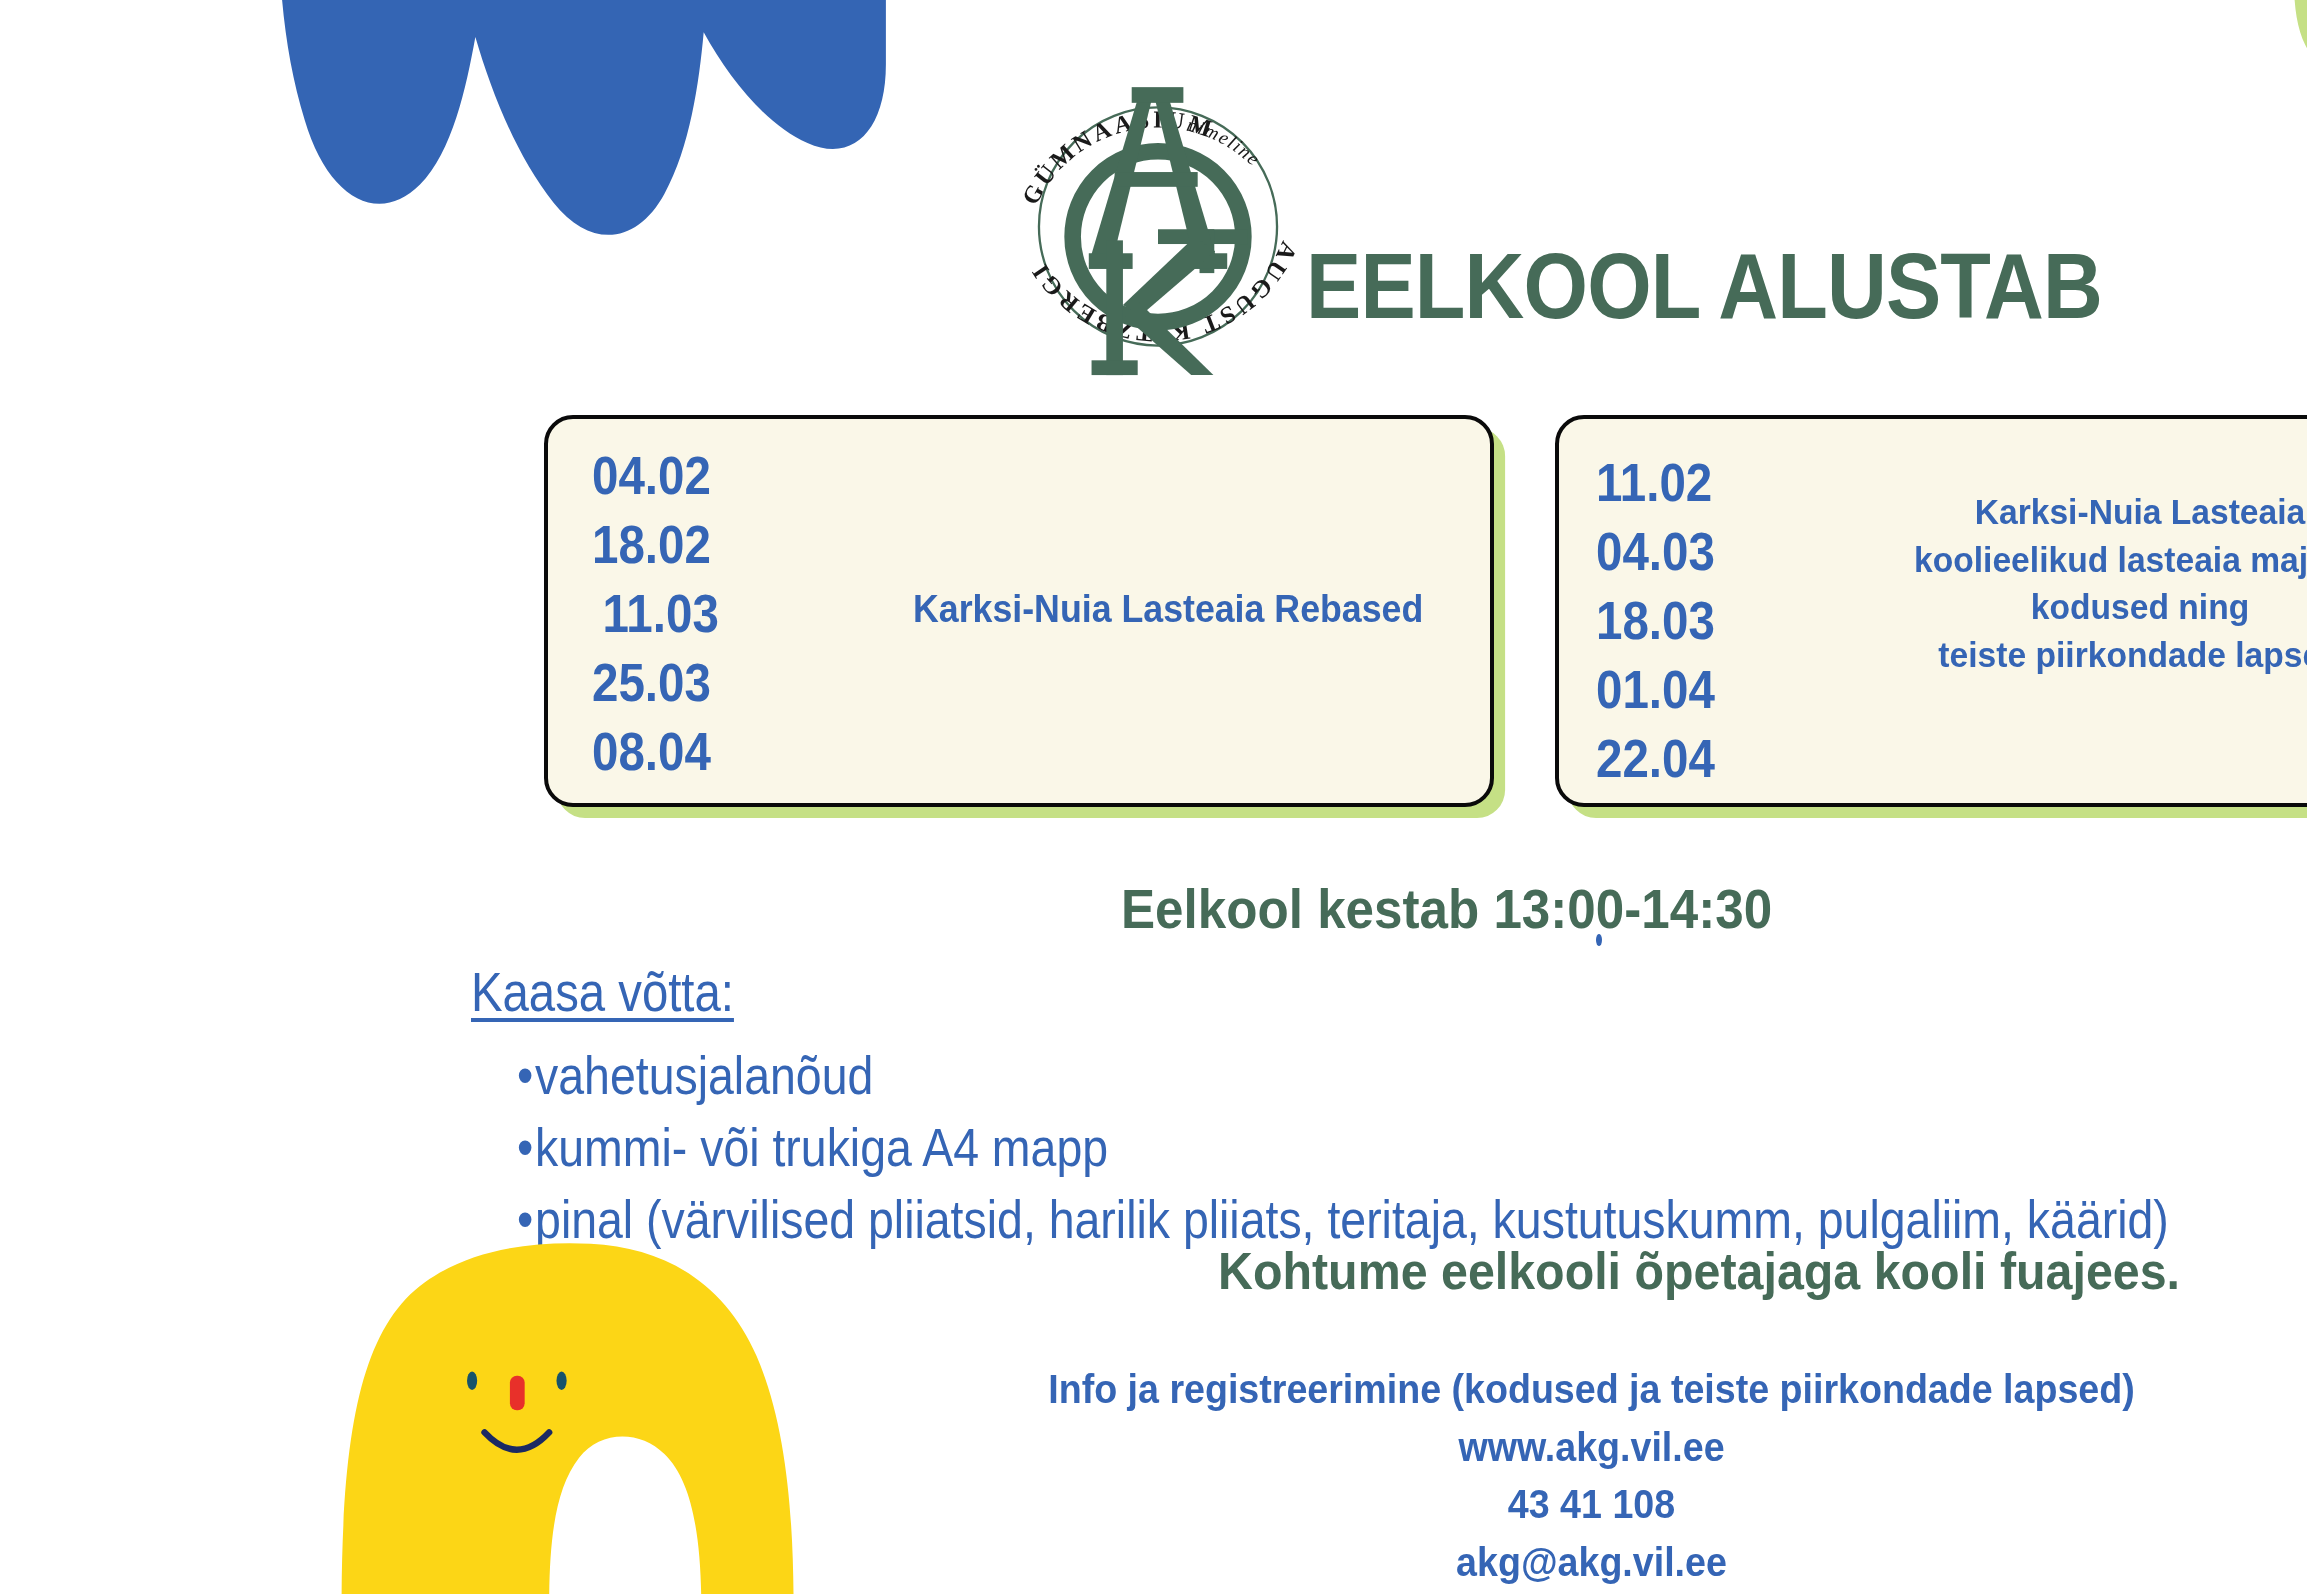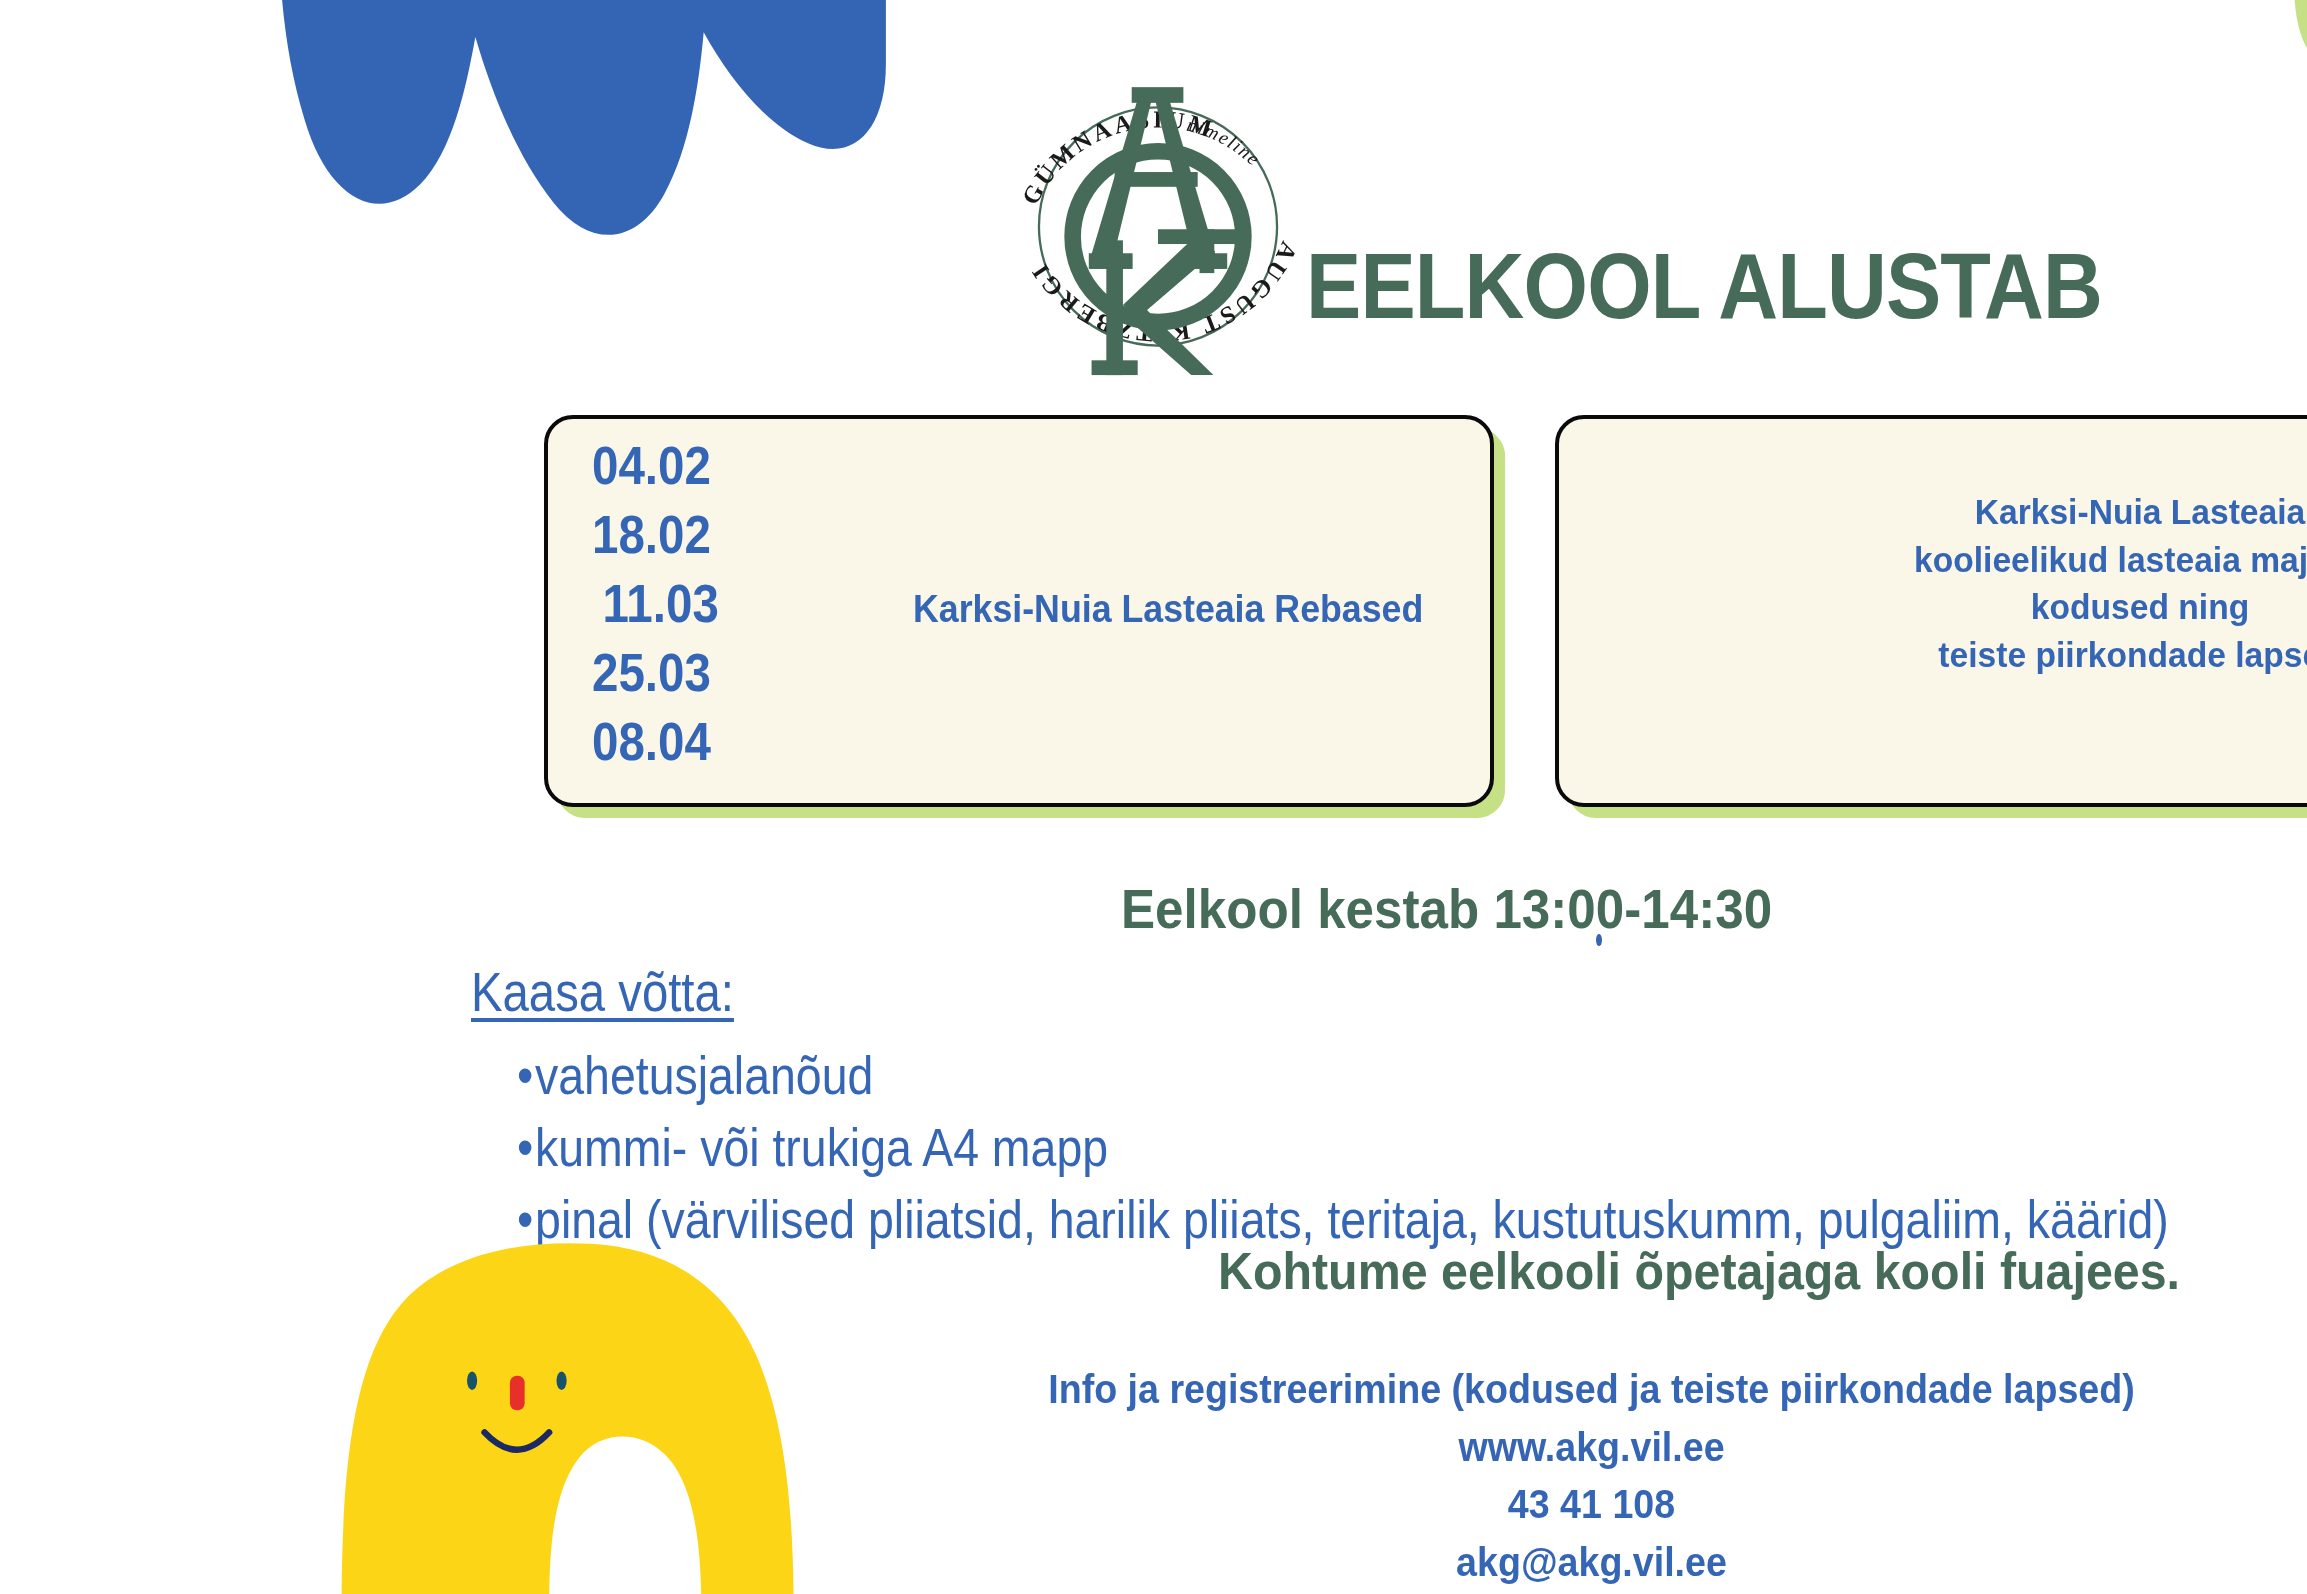--- a/index.html
+++ b/index.html
@@ -72,21 +72,21 @@
     position: absolute;
     top: 0;
     left: 0;
     display: flex;
     flex-direction: column;
     color: #3565b5;
     font-weight: 700;
     font-size: 54px;
     line-height: 1.28;
   }
-  .card-left .date-col  { left: 44px; top: 12px; }
+  .card-left .date-col  { left: 44px; top: 22px; }
   .card-right .date-col { left: 37px; top: 29px; }
 
   .date-item { white-space: nowrap; transform: scaleX(0.88); transform-origin: left center; }
   .date-item.indent { padding-left: 12px; }
 
   .card-label {
     position: absolute;
     color: #3565b5;
     font-weight: 700;
     white-space: pre-line;
@@ -276,20 +276,27 @@
         <span class="date-item indent">11.03</span>
         <span class="date-item">25.03</span>
         <span class="date-item">08.04</span>
       </div>
       <div class="card-label">Karksi-Nuia Lasteaia Rebased</div>
     </div>
   </div>
 
   <div class="card card-right">
     <div class="card-inner">
+      <div class="date-col">
+        <span class="date-item">11.02</span>
+        <span class="date-item">04.03</span>
+        <span class="date-item">18.03</span>
+        <span class="date-item">01.04</span>
+        <span class="date-item">22.04</span>
+      </div>
       <div class="card-label">Karksi-Nuia Lasteaia
 koolieelikud lasteaia majast,
 kodused ning
 teiste piirkondade lapsed</div>
     </div>
   </div>
 
   <div class="duration">Eelkool kestab 13:00-14:30</div>
   <div class="stray-dot"></div>
 

